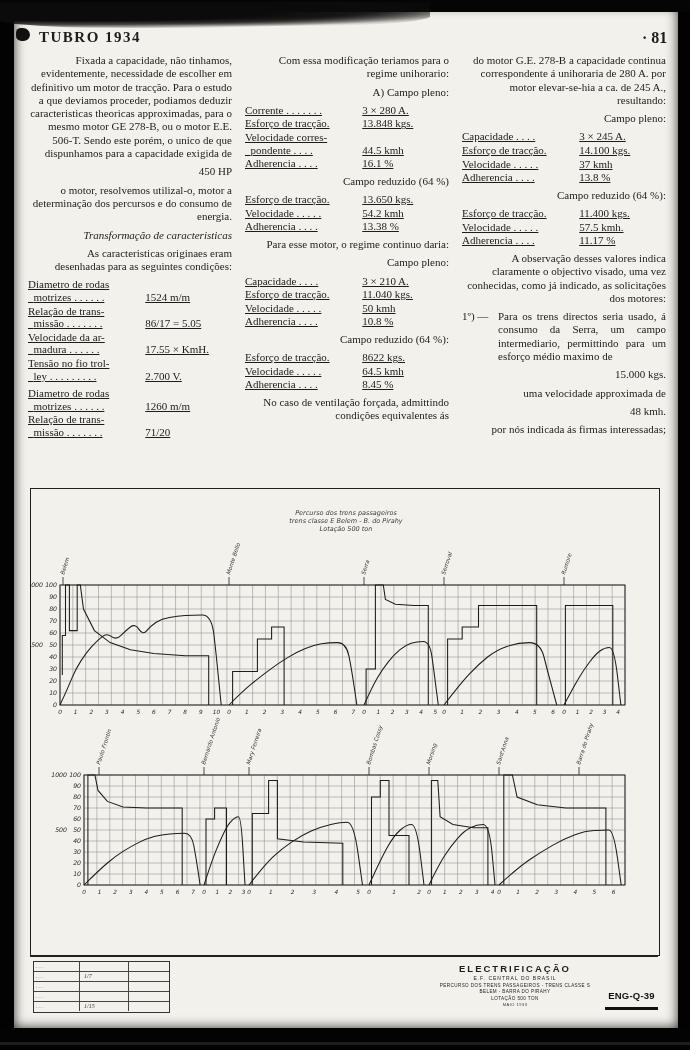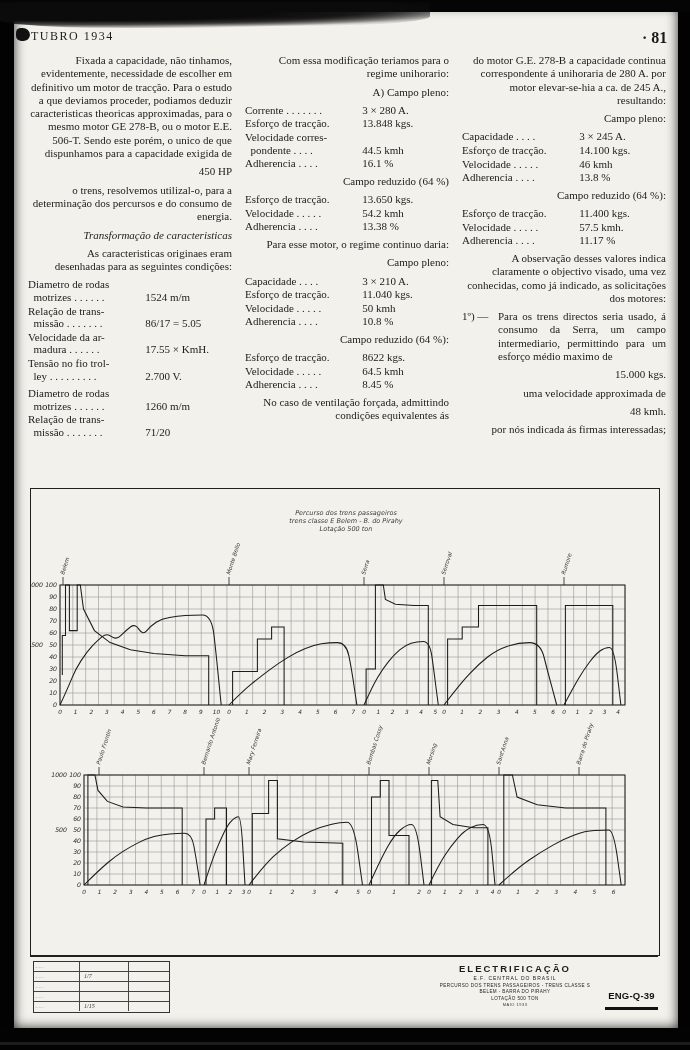--- a/index.html
+++ b/index.html
@@ -7,36 +7,36 @@
        font-family:"Liberation Serif",serif;overflow:hidden;}
   .page{position:absolute;left:14px;top:6px;width:664px;height:1022px;
         background:#f3f1ec;box-shadow:0 0 12px rgba(0,0,0,.8) inset;}
   .top-smudge{position:absolute;left:-14px;top:-6px;width:690px;height:12px;background:#050505;}
   .top-blob{position:absolute;left:-14px;top:-4px;width:430px;height:26px;
         background:radial-gradient(ellipse at 18% 40%, #0b0b0b 0 38%, rgba(10,10,10,.75) 55%, rgba(20,20,20,0) 75%),
                    radial-gradient(ellipse at 62% 30%, rgba(15,15,15,.8) 0 30%, rgba(0,0,0,0) 65%);
         border-radius:0 0 45% 30%;}
   .date-blob{position:absolute;left:2px;top:22px;width:14px;height:13px;background:#111;
         border-radius:40% 60% 55% 45%;}
-  .header-date{position:absolute;left:17px;top:23px;font-size:12px;font-weight:normal;
+  .header-date{position:absolute;left:25px;top:23px;font-size:15px;font-weight:bold;
         letter-spacing:1.5px;color:#1d1d1d;}
   .page-number{position:absolute;left:628px;top:23px;font-size:16px;font-weight:bold;color:#1b1b1b;}
   .page-number:before{content:"· ";}
 
   .columns{position:absolute;left:14px;top:48px;width:638px;height:434px;
         display:flex;gap:13px;overflow:hidden;color:#1c1c1c;}
   .col{width:204px;font-size:11px;line-height:13.3px;text-align:justify;}
   .col p{margin:0 0 5px 0;text-align:right;}
   .ind{text-indent:11px;}
   .center{text-align:center;text-indent:0;margin:4px 0 5px 0;}
   .italic-h{font-style:italic;margin:7px 0 6px 0;text-indent:6px;}
   .spec-row{display:flex;align-items:flex-end;margin:1px 0;line-height:12.6px;}
   .spec-label{flex:0 0 56%;white-space:pre-wrap;text-align:left;}
   .spec-val{flex:1;text-align:left;padding-left:3px;white-space:nowrap;}
-  .specs{margin:2px 0 5px 0;}
+  .specs{margin:2px 0 5px 0;text-decoration:underline;}
   .hang{display:flex;margin:4px 0 5px 0;}
   .hang .marker{flex:0 0 36px;white-space:nowrap;}
   .hang .htext{flex:1;}
   .sub-ind{padding-left:26px;}
 
   .chart-box{position:absolute;left:16px;top:482px;width:628px;height:466px;
         border:1.5px solid #1f1f1f;background:#f3f1ec;}
   .chart-title{position:absolute;left:205px;top:20px;width:220px;text-align:center;
         font-family:"DejaVu Sans",sans-serif;font-style:italic;font-size:6.5px;
         line-height:8px;color:#3a3a3a;}
@@ -71,21 +71,21 @@
   <div class="top-smudge"></div>
   <div class="top-blob"></div>
   <div class="date-blob"></div>
   <div class="header-date">TUBRO 1934</div>
   <div class="page-number">81</div>
 
   <div class="columns">
     <div class="col">
       <p class="ind">Fixada a capacidade, não tinhamos, evidentemente, necessidade de escolher em definitivo um motor de tracção. Para o estudo a que deviamos proceder, podiamos deduzir caracteristicas theoricas approximadas, para o mesmo motor GE 278-B, ou o motor E.E. 506-T. Sendo este porém, o unico de que dispunhamos para a capacidade exigida de</p>
       <p class="center">450 HP</p>
-      <p>o trens, resolvemos utilizal-o, para a determinação dos percursos e do consumo de energia.</p>
+      <p>o motor, resolvemos utilizal-o, motor a determinação dos percursos e do consumo de energia.</p>
       <p class="italic-h">Transformação de caracteristicas</p>
       <p class="ind">As caracteristicas originaes eram desenhadas para as seguintes condições:</p>
       <div class="specs">
           <div class="spec-row">
             <div class="spec-label">Diametro de rodas
   motrizes . . . . . .</div>
             <div class="spec-val">1524 m/m</div>
           </div>
           <div class="spec-row">
             <div class="spec-label">Relação de trans-
@@ -199,21 +199,21 @@
           <div class="spec-row">
             <div class="spec-label">Capacidade . . . .</div>
             <div class="spec-val">3 × 245 A.</div>
           </div>
           <div class="spec-row">
             <div class="spec-label">Esforço de tracção.</div>
             <div class="spec-val">14.100 kgs.</div>
           </div>
           <div class="spec-row">
             <div class="spec-label">Velocidade . . . . .</div>
-            <div class="spec-val">46 kmh</div>
+            <div class="spec-val">37 kmh</div>
           </div>
           <div class="spec-row">
             <div class="spec-label">Adherencia . . . .</div>
             <div class="spec-val">13.8 %</div>
           </div>
         </div>
       <p class="center">Campo reduzido (64 %):</p>
       <div class="specs">
           <div class="spec-row">
             <div class="spec-label">Esforço de tracção.</div>

